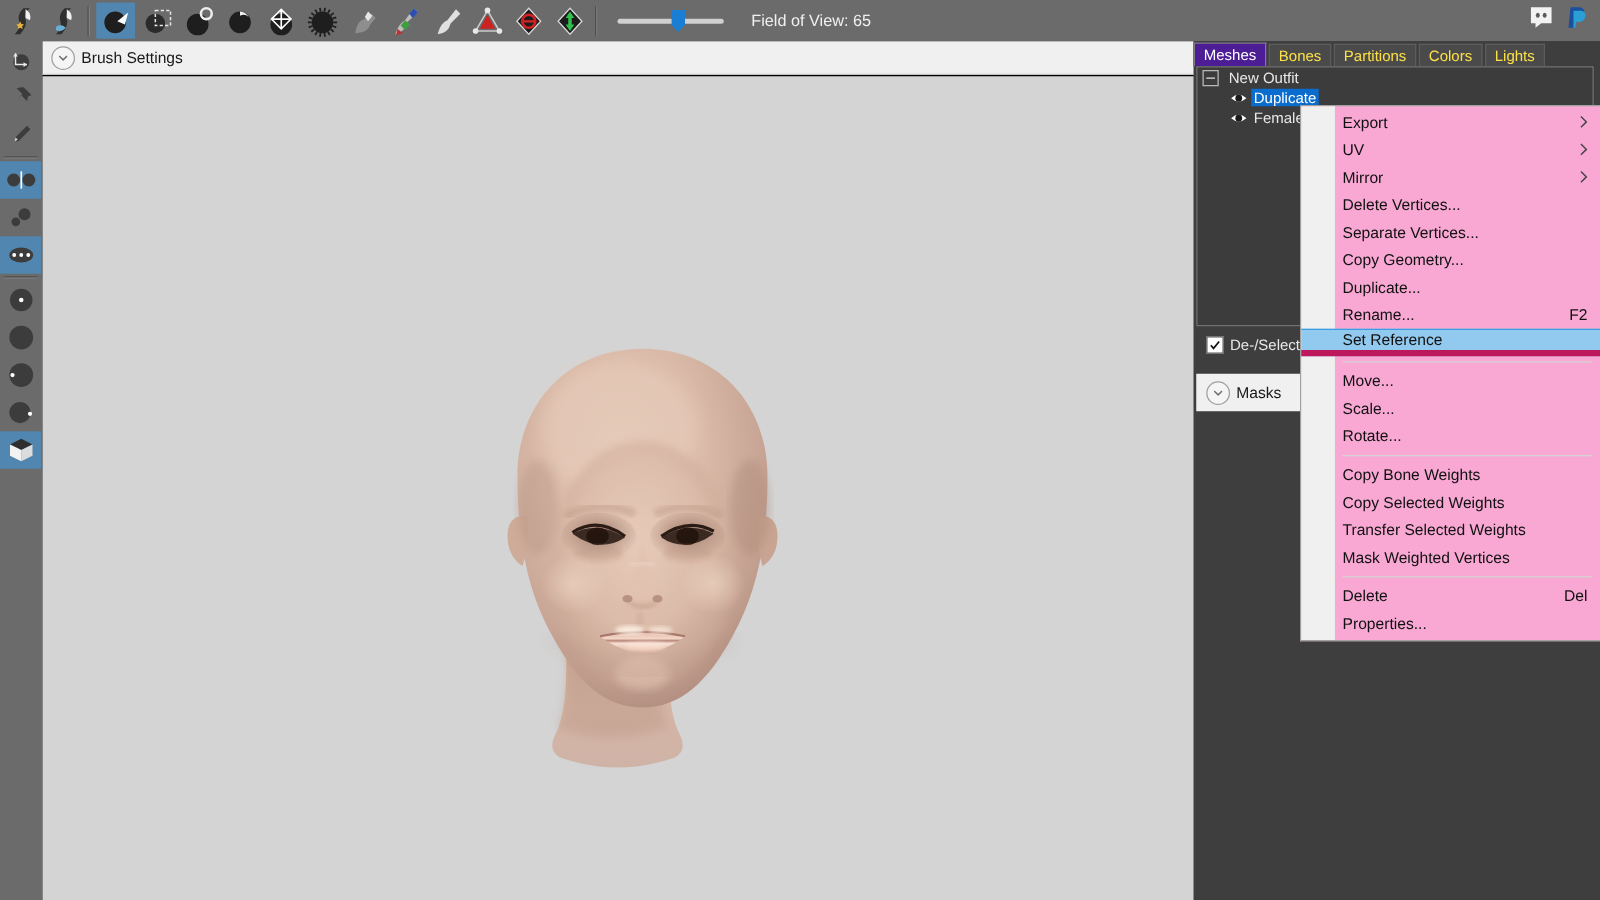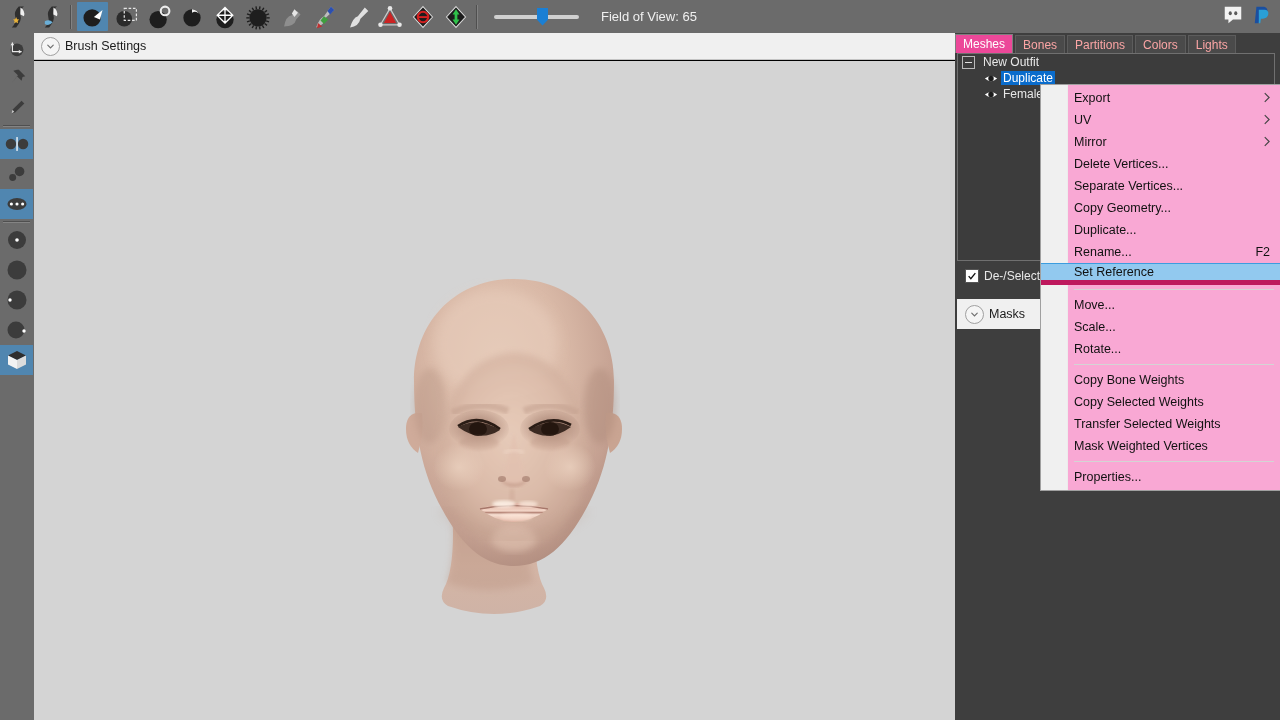--- a/index.html
+++ b/index.html
@@ -118,29 +118,29 @@
   #tabstrip {
     position: absolute; left: 0; top: 0;
     width: 325px; height: 20px;
     background: #3e3e3e;
     display: flex; align-items: flex-end;
   }
   .tab {
     height: 18px; line-height: 18px;
     padding: 0 7px;
     font-size: 12px;
-    color: #fca5a5;
+    color: #fde047;
     background: #4a4a4a;
     border: 1px solid #5c5c5c;
     border-bottom: none;
     margin-right: 2px;
     box-sizing: border-box;
   }
   .tab.active {
-    background: #ec4899; color: #ffffff;
+    background: #4c1d95; color: #ffffff;
     border-color: #7e7e7e;
     height: 19px; line-height: 19px;
   }
   #treebox {
     position: absolute; left: 2px; top: 20px;
     width: 318px; height: 208px;
     background: #3c3c3c;
     border: 1px solid #707070;
     box-sizing: border-box;
     overflow: hidden;
@@ -698,17 +698,21 @@
         <span>Copy Selected Weights</span>
       </div>
       <div class="mi">
         <span>Transfer Selected Weights</span>
       </div>
       <div class="mi">
         <span>Mask Weighted Vertices</span>
       </div>
       <div class="mi-sep"></div>
       <div class="mi">
+        <span>Delete</span>
+        <span class="shortcut">Del</span>
+      </div>
+      <div class="mi">
         <span>Properties...</span>
       </div>
     </div>
 
 </div>
 
 </body></html>

